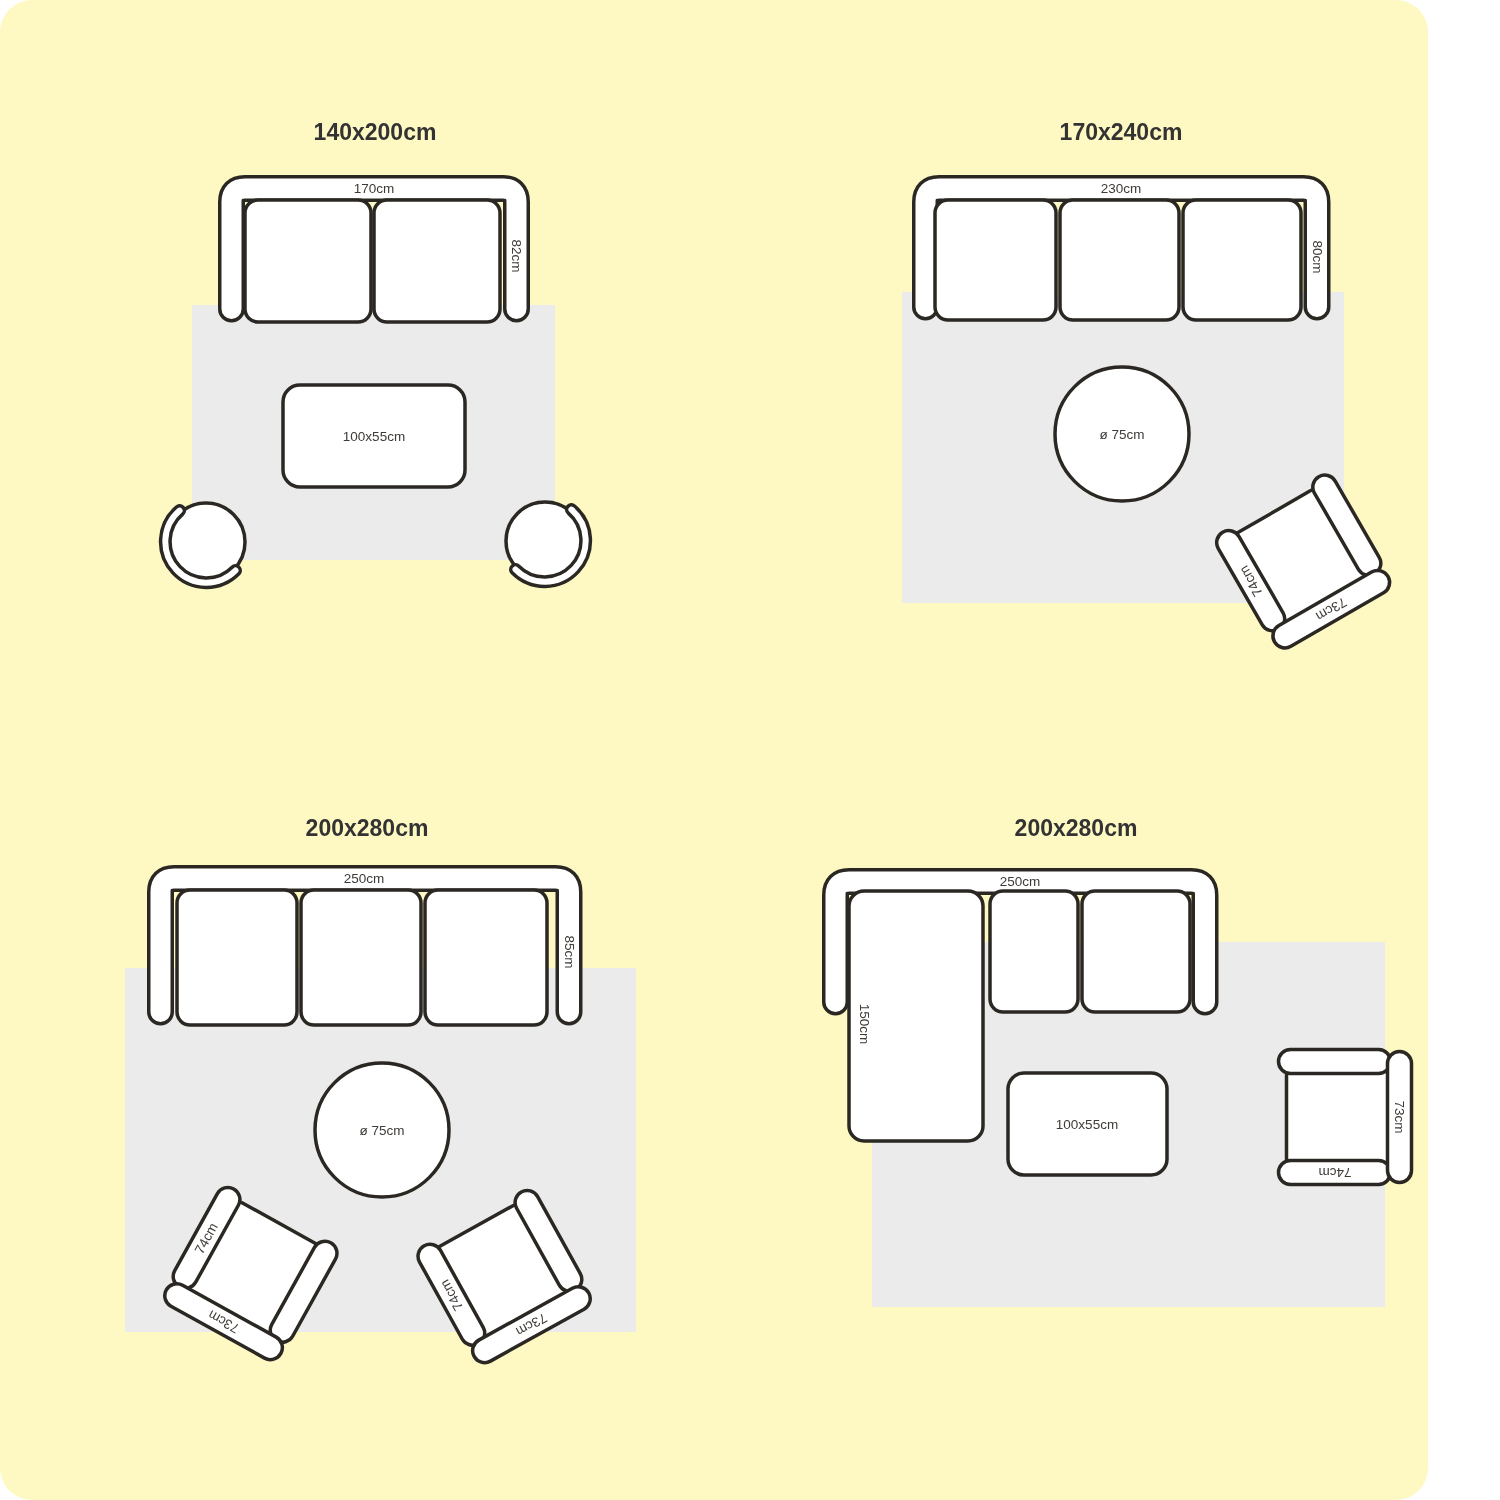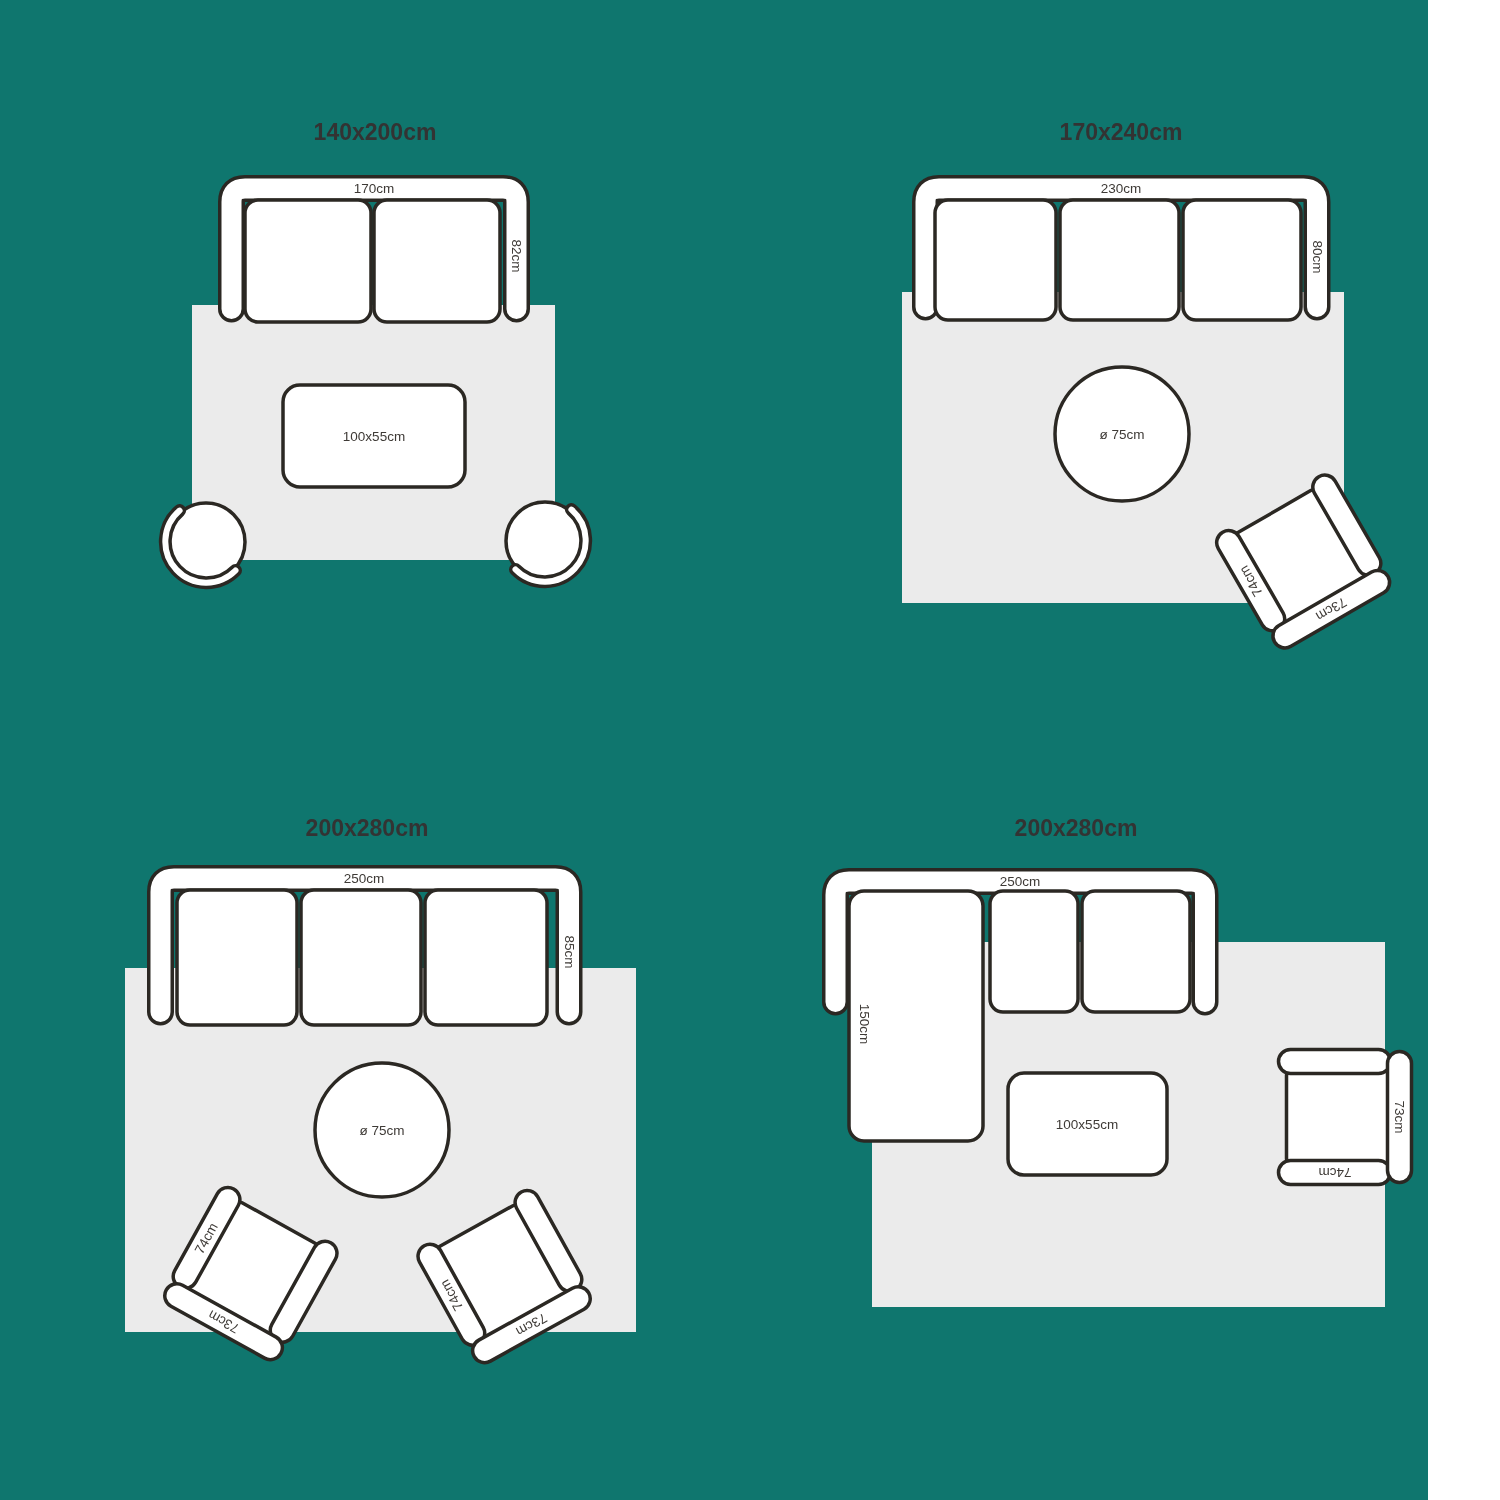--- a/index.html
+++ b/index.html
@@ -1,20 +1,21 @@
 <!DOCTYPE html>
 <html><head>
 <meta charset="utf-8">
 <style>
   html, body { margin: 0; padding: 0; background: #ffffff; }
   .canvas-wrap {
     position: relative;
     width: 1428px; height: 1500px;
-    background: #0f766e;
+    background: #fef9c3;
     font-family: "Liberation Sans", sans-serif;
+    border-radius: 32px;
   }
   svg { display: block; }
   .title {
     font-family: "Liberation Sans", sans-serif;
     font-size: 23px; font-weight: 700;
     fill: #333333; text-anchor: middle;
   }
   .dim {
     font-family: "Liberation Sans", sans-serif;
     font-size: 13.5px; font-weight: 400;

